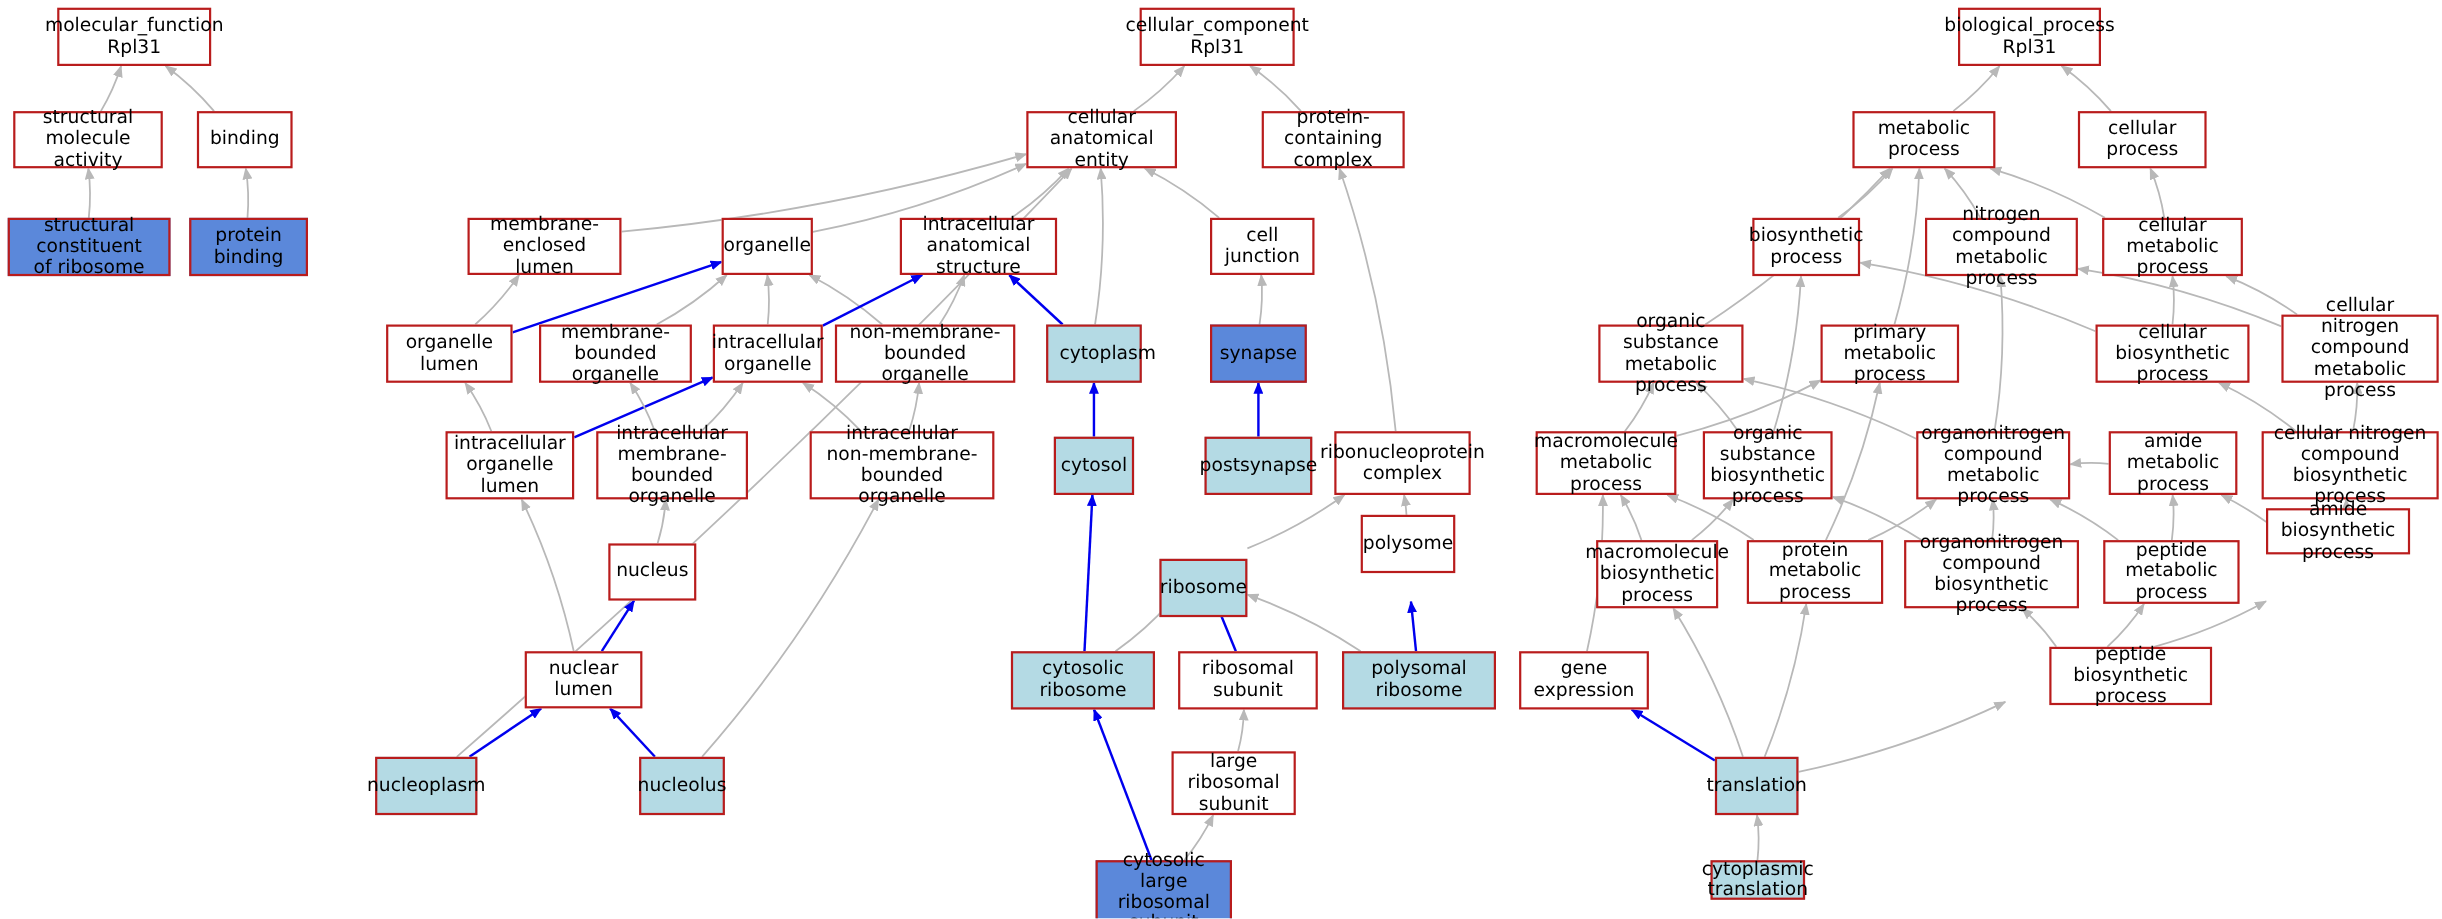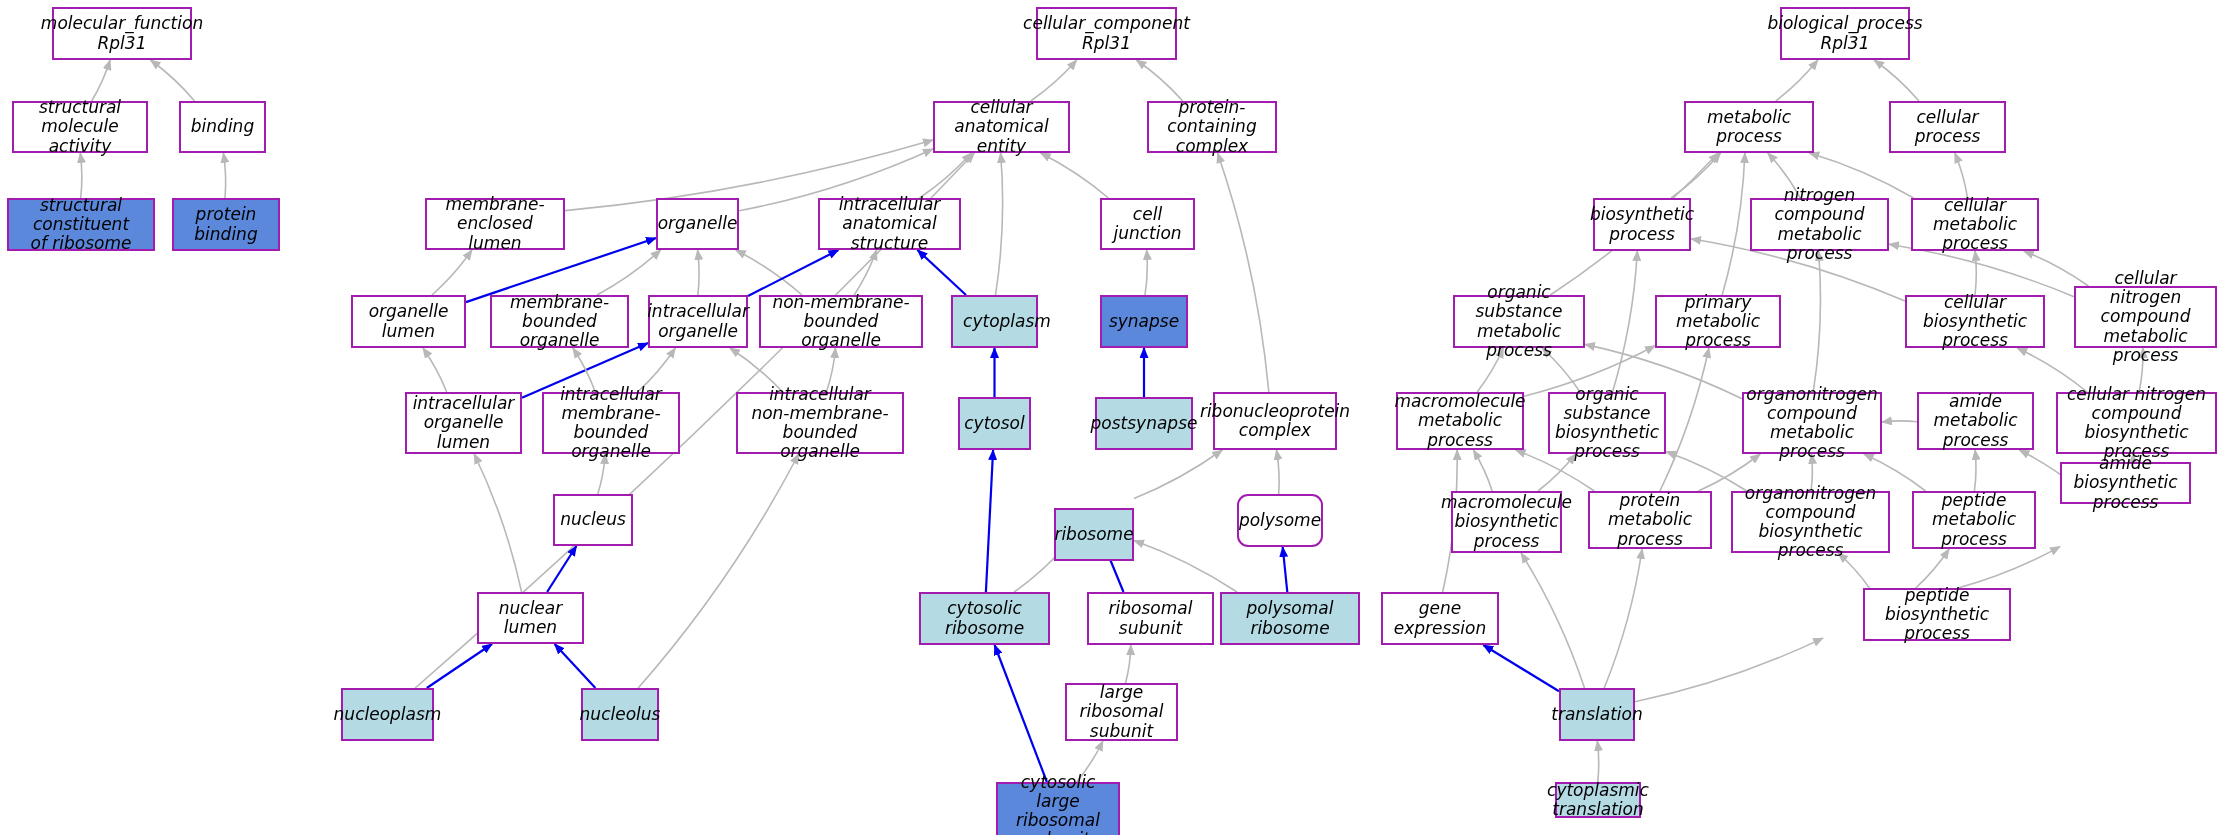--- a/index.html
+++ b/index.html
@@ -2,33 +2,32 @@
 <html><head>
 <meta charset="utf-8">
 <style>
   html,body{margin:0;padding:0;background:#ffffff;}
   body{font-family:"DejaVu Sans","Liberation Sans",sans-serif;}
   #stage{position:relative;width:2220px;height:835px;background:#ffffff;overflow:hidden;}
   #edges{position:absolute;left:0;top:0;width:2220px;height:835px;pointer-events:none;}
   .node{
     position:absolute;
     box-sizing:border-box;
-    border:2px solid #a21caf;
+    border:2px solid #b91c1c;
     background:#ffffff;
     display:flex;
     align-items:center;
     justify-content:center;
     text-align:center;
     line-height:1.12;
     color:#000000;
     font-size:17px;
     padding:2px 5px;
     white-space:pre-line;
     z-index:5;
-    font-style:italic;
   }
   .node.lite{background:#b4dae4;}
   .node.strong{background:#5b88da;}
 </style>
 </head>
 <body>
 
 <div id="stage">
   <svg id="edges">
     <defs>
@@ -166,24 +165,24 @@
 organelle</div>
       <div class="node" style="left: 736px; top: 392px; width: 168px; height: 62px;">intracellular
 non-membrane-bounded
 organelle</div>
       <div class="node lite" style="left: 958px; top: 397px; width: 73px; height: 53px;">cytosol</div>
       <div class="node lite" style="left: 1095px; top: 397px; width: 98px; height: 53px;">postsynapse</div>
       <div class="node" style="left: 1213px; top: 392px; width: 124px; height: 58px;">ribonucleoprotein
 complex</div>
       <div class="node" style="left: 553px; top: 494px; width: 80px; height: 52px;">nucleus</div>
       <div class="node lite" style="left: 1054px; top: 508px; width: 80px; height: 53px;">ribosome</div>
-      <div class="node" style="left: 1237px; top: 494px; width: 86px; height: 53px; border-radius: 11px;">polysome</div>
+      <div class="node" style="left: 1237px; top: 468px; width: 86px; height: 53px;">polysome</div>
       <div class="node" style="left: 477px; top: 592px; width: 107px; height: 52px;">nuclear lumen</div>
       <div class="node lite" style="left: 919px; top: 592px; width: 131px; height: 53px;">cytosolic ribosome</div>
-      <div class="node" style="left: 1071px; top: 592px; width: 127px; height: 53px; margin-left: 16px;">ribosomal subunit</div>
+      <div class="node" style="left: 1071px; top: 592px; width: 127px; height: 53px;">ribosomal subunit</div>
       <div class="node lite" style="left: 1220px; top: 592px; width: 140px; height: 53px;">polysomal ribosome</div>
       <div class="node lite" style="left: 341px; top: 688px; width: 93px; height: 53px;">nucleoplasm</div>
       <div class="node lite" style="left: 581px; top: 688px; width: 78px; height: 53px;">nucleolus</div>
       <div class="node" style="left: 1065px; top: 683px; width: 113px; height: 58px;">large ribosomal
 subunit</div>
       <div class="node strong" style="left: 996px; top: 782px; width: 124px; height: 58px;">cytosolic large
 ribosomal subunit</div>
       <div class="node" style="left: 1780px; top: 7px; width: 130px; height: 53px;">biological_process
 Rpl31</div>
       <div class="node" style="left: 1684px; top: 101px; width: 130px; height: 52px;">metabolic process</div>

